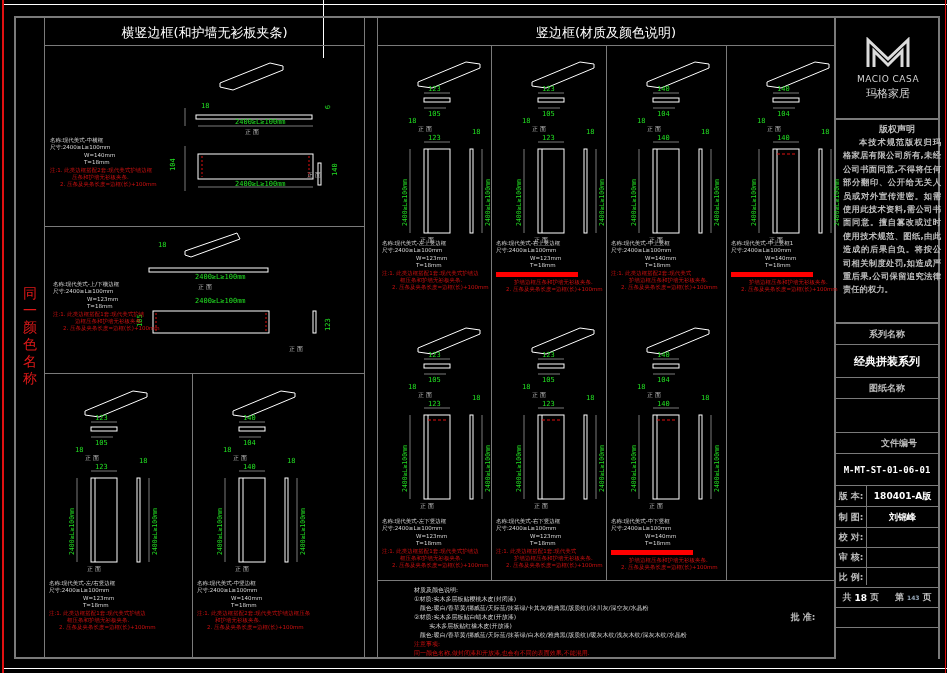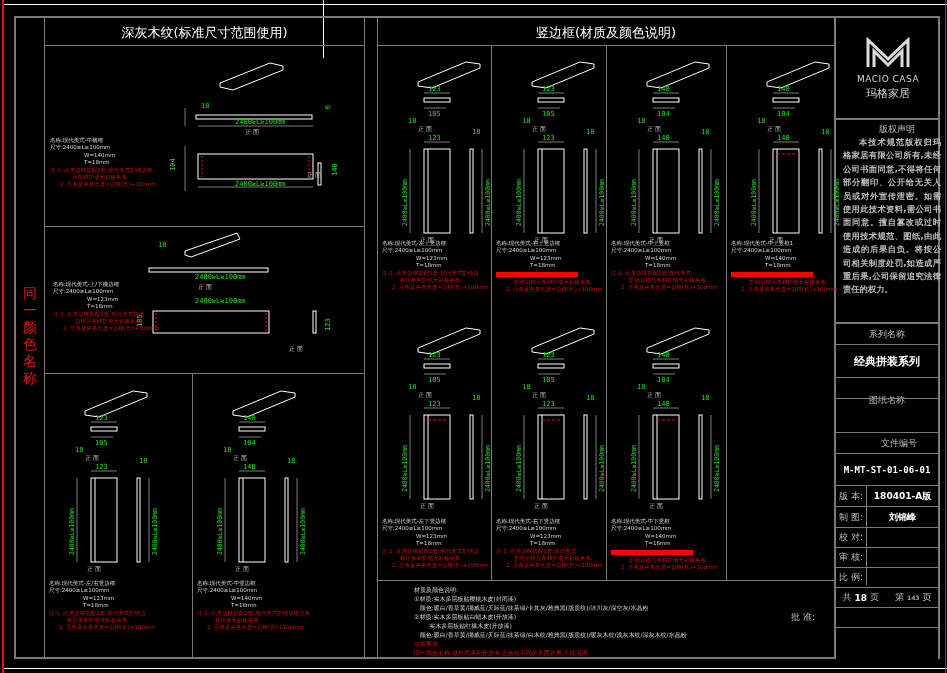--- a/index.html
+++ b/index.html
@@ -12,21 +12,21 @@
   .title { position:absolute; color:#fff; font-size:13px; text-align:center; white-space:nowrap; }
   .side-label { position:absolute; color:#e01818; font-size:14px; line-height:17px; width:16px; text-align:center; }
   .note { position:absolute; font-size:5.5px; line-height:7.4px; white-space:nowrap; }
   .note .w { color:#d8d8d8; display:block; }
   .note .r { color:#d01010; display:block; }
   .note .ind { padding-left:22px; }
   .note .ind2 { padding-left:10px; }
   .dim { fill:#22e022; font-size:7px; font-family:"DejaVu Sans Mono", monospace; }
   .face { fill:#bbbbbb; font-size:6px; }
   .tb-cell { position:absolute; box-sizing:border-box; color:#cfcfcf; font-size:9px; display:flex; align-items:center; justify-content:center; white-space:nowrap; }
-  .tb-key { color:#bdbdbd; font-weight:normal; }
+  .tb-key { color:#bdbdbd; font-weight:bold; }
   .tb-val { color:#ffffff; font-weight:bold; }
   .stmt { position:absolute; left:843px; top:124px; width:98px; color:#bdbdbd; font-size:8.3px; line-height:13.4px; font-weight:bold; text-align:justify; }
   .logo-txt { position:absolute; color:#d4d4d4; text-align:center; width:80px; white-space:nowrap; }
   .mat { position:absolute; left:414px; top:585px; font-size:6px; line-height:9px; color:#d4d4d4; white-space:nowrap; }
   .mat .r { color:#d01010; }
 </style>
 </head>
 <body>
 
 <div class="rline" style="left:2px;top:0;width:2px;height:673px;"></div>
@@ -49,21 +49,21 @@
 
 <div class="gline" style="left:45px;top:226px;width:319px;height:1px;"></div>
 <div class="gline" style="left:45px;top:373px;width:319px;height:1px;"></div>
 <div class="gline" style="left:192px;top:373px;width:1px;height:285px;"></div>
 
 <div class="gline" style="left:491px;top:45px;width:1px;height:535px;"></div>
 <div class="gline" style="left:606px;top:45px;width:1px;height:535px;"></div>
 <div class="gline" style="left:726px;top:45px;width:1px;height:535px;"></div>
 <div class="gline" style="left:378px;top:580px;width:456px;height:1px;"></div>
 
-<div class="title" style="left:45px;top:24px;width:319px;">深灰木纹(标准尺寸范围使用)</div>
+<div class="title" style="left:45px;top:24px;width:319px;">横竖边框(和护墙无衫板夹条)</div>
 <div class="title" style="left:378px;top:24px;width:456px;">竖边框(材质及颜色说明)</div>
 <div class="side-label" style="left:22px;top:285px;">同一颜色名称</div>
 
 <div>
   <svg class="abs" style="left:45px;top:46px;" width="319" height="180">
     <g stroke="#fff" fill="none" stroke-width="1">
       <polygon points="175,37 225,17 238,20 238,24 188,44 175,41"></polygon>
       <rect x="151" y="69" width="116" height="4"></rect>
       <rect x="153" y="108" width="115" height="25"></rect>
       <rect x="273" y="117" width="3" height="22"></rect>
@@ -453,21 +453,21 @@
 
   <div class="gline" style="left:836px;top:322px;width:102px;height:2px;"></div>
   <div class="tb-cell" style="left:836px;top:324px;width:102px;height:20px;">
       <span class="tb-key">系列名称</span>
     </div>
   <div class="gline" style="left:836px;top:344px;width:102px;height:1px;"></div>
   <div class="tb-cell" style="left:836px;top:345px;width:102px;height:32px;font-size:11px;">
       <span class="tb-val">经典拼装系列</span>
     </div>
   <div class="gline" style="left:836px;top:377px;width:102px;height:1px;"></div>
-  <div class="tb-cell" style="left:836px;top:390px;width:102px;height:20px;">
+  <div class="tb-cell" style="left:836px;top:378px;width:102px;height:20px;">
       <span class="tb-key">图纸名称</span>
     </div>
   <div class="gline" style="left:836px;top:398px;width:102px;height:1px;"></div>
   <div class="tb-cell" style="left:836px;top:399px;width:102px;height:32px;">
       <span class="tb-val"></span>
     </div>
   <div class="gline" style="left:836px;top:432px;width:102px;height:1px;"></div>
   <div class="tb-cell" style="left:836px;top:433px;width:102px;height:20px;margin-left:12px;">
       <span class="tb-key">文件编号</span>
     </div>

